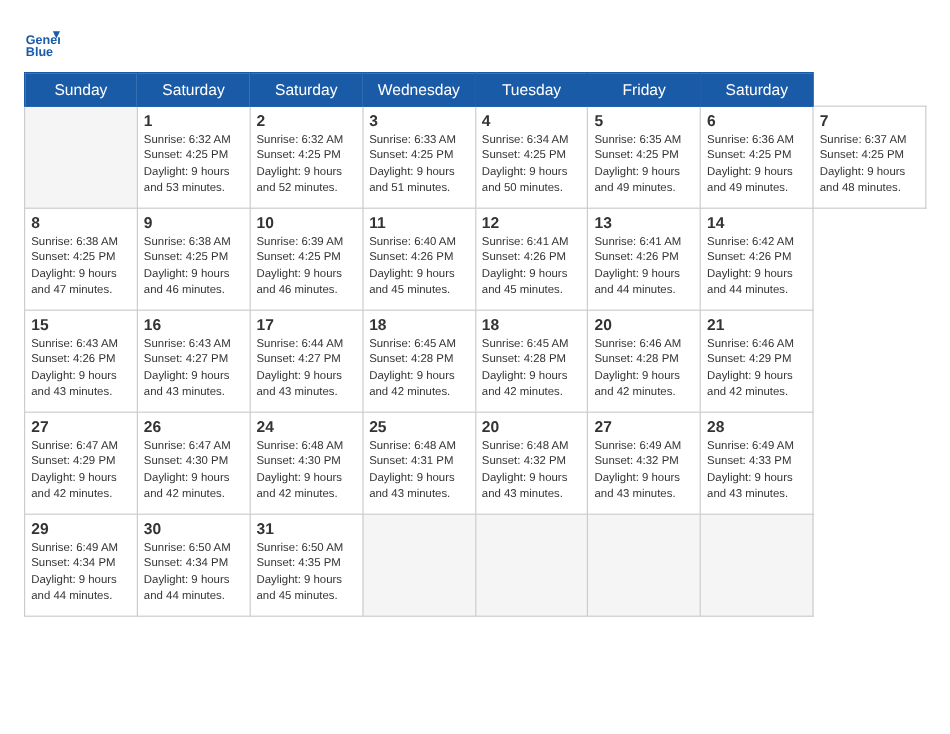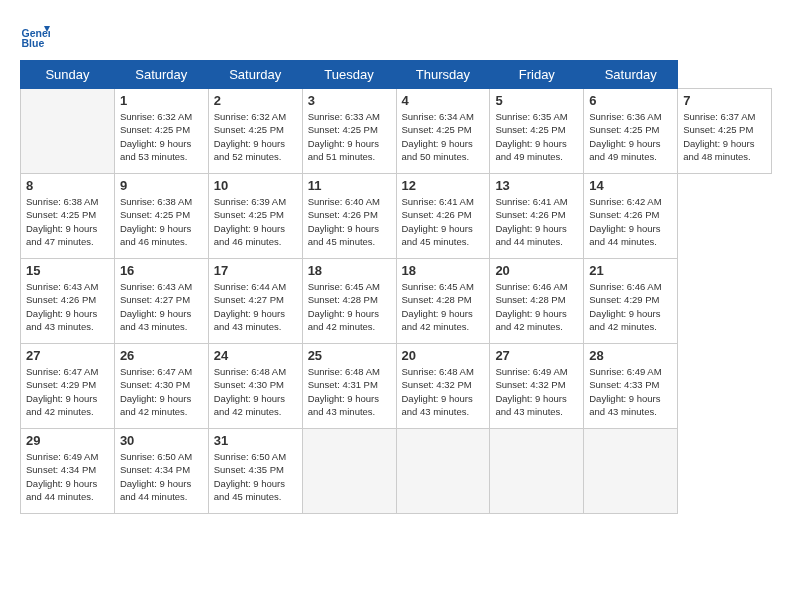--- a/index.html
+++ b/index.html
@@ -92,22 +92,22 @@
     <div class="location"></div>
   </div>
 </div>
 
 <table>
   <thead>
     <tr id="weekday-header">
         <th>Sunday</th>
         <th>Saturday</th>
         <th>Saturday</th>
+        <th>Wednesday</th>
         <th>Tuesday</th>
-        <th>Thursday</th>
         <th>Friday</th>
         <th>Saturday</th>
       </tr>
   </thead>
   <tbody id="calendar-body">
       <tr>
         <td class="empty"></td>
         <td>
           <span class="day-num">1</span>
         <div class="day-info">

